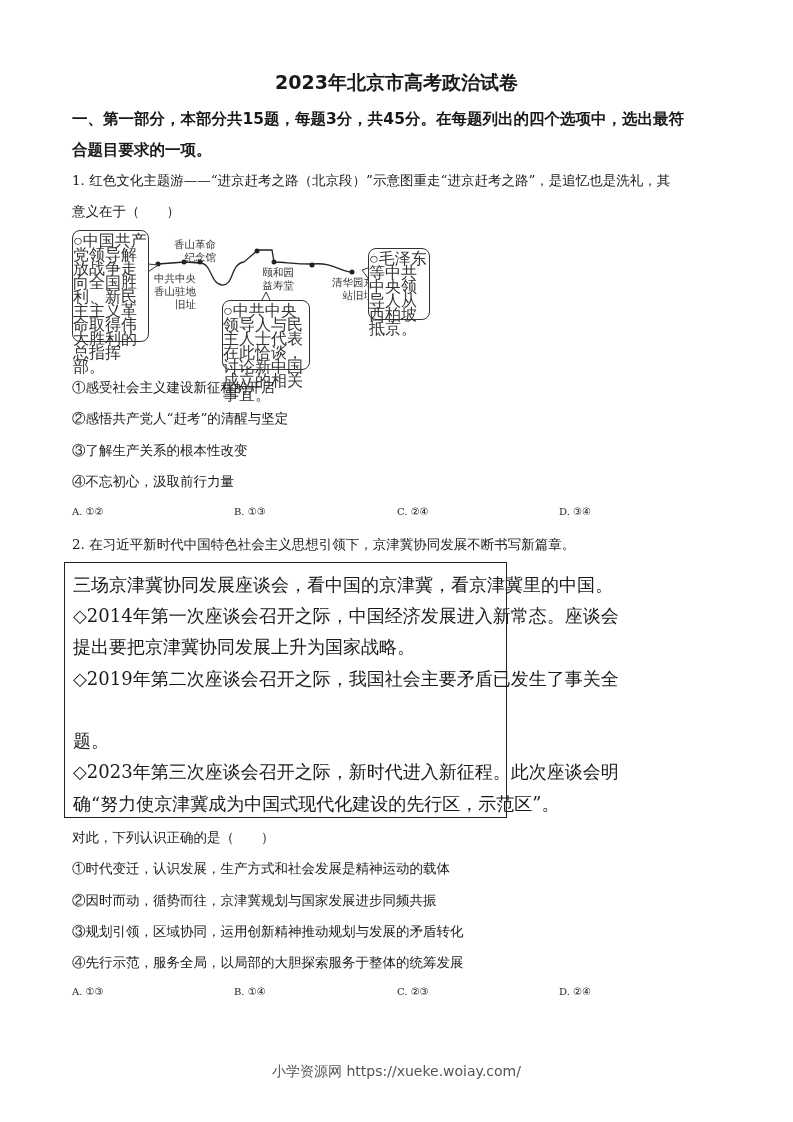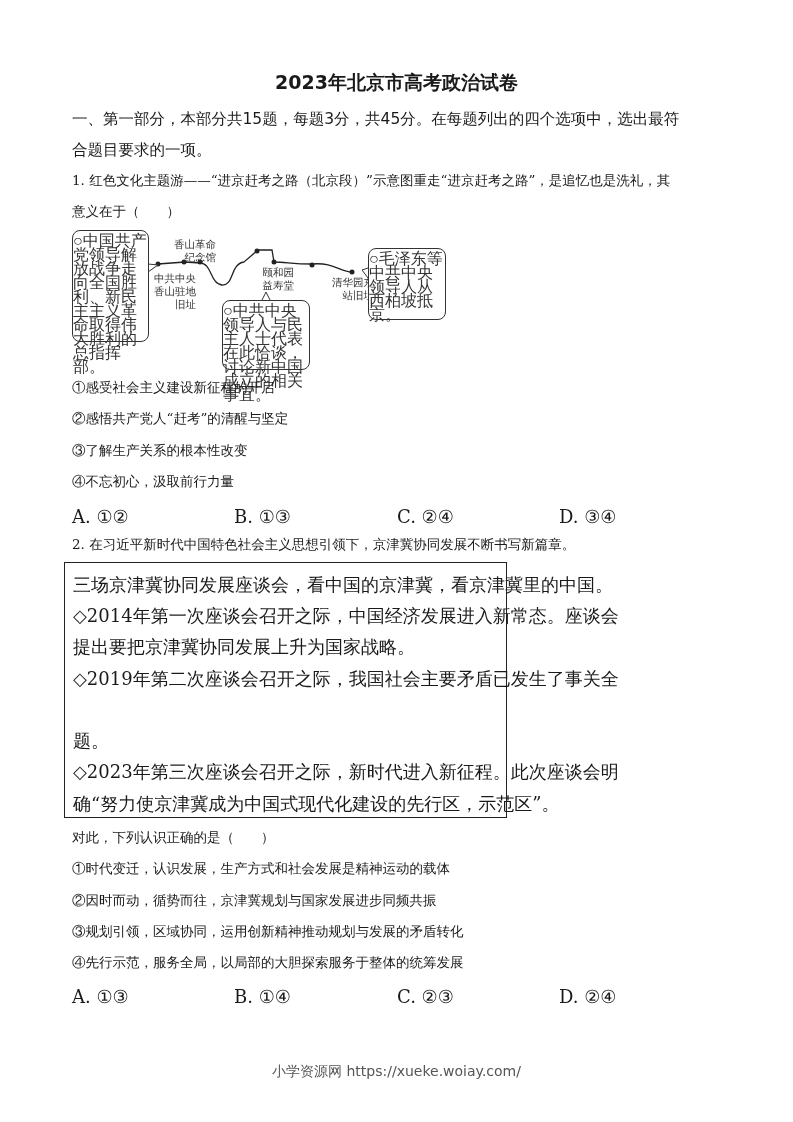--- a/index.html
+++ b/index.html
@@ -1,24 +1,24 @@
 <!DOCTYPE html>
 <html><head>
 <meta charset="utf-8">
 <style>
   html, body { margin:0; padding:0; background:#ffffff; }
   body { width:793px; height:1122px; position:relative; overflow:hidden;
          font-family:"DejaVu Serif","Liberation Serif",serif; color:#1a1a1a; }
   .abs { position:absolute; white-space:nowrap; }
   .title { left:0; width:793px; top:70px; text-align:center; font-size:19px; font-weight:bold;
            font-family:"DejaVu Sans","Liberation Sans",sans-serif; }
-  .section { left:72px; font-size:15.5px; font-weight:normal;
+  .section { left:72px; font-size:15.5px; font-weight:bold;
              font-family:"DejaVu Sans","Liberation Sans",sans-serif; }
   .line { left:72px; font-size:13.5px; }
-  .opt { font-size:18px; }
+  .opt { font-size:10px; }
   .passage { position:absolute; left:64px; top:562px; width:443px; height:256px;
              border:1px solid #222; box-sizing:border-box; }
   .passage .pl { position:absolute; left:8px; font-size:18px; white-space:nowrap; }
   .footer { left:0; width:793px; top:1063px; text-align:center; font-size:14px; color:#555;
             font-family:"DejaVu Sans","Liberation Sans",sans-serif; }
   
   .diagram { position:absolute; left:72px; top:228px; width:370px; height:142px; }
   .bubble { position:absolute; border:1px solid #333; border-radius:8px; background:#fff;
             font-size:16px; line-height:14px; color:#333; padding:3px 0; box-sizing:border-box;
             white-space:normal; font-family:Liberation Serif, serif; }
@@ -50,21 +50,21 @@
     <path d="M76 36 L86 37 L76 44" fill="#fff" stroke="#333" stroke-width="1"></path>
     <path d="M190 72 L194 64 L198 72" fill="#fff" stroke="#333" stroke-width="1"></path>
     <path d="M296 40 L290 42 L296 50" fill="#fff" stroke="#333" stroke-width="1"></path>
   </svg>
   <div class="bubble" style="left:0;top:2px;width:77px;height:112px">○中国共产党领导解放战争走向全国胜利、新民主主义革命取得伟大胜利的总指挥部。</div>
   <div class="place" style="left:82px;top:44px;width:42px">中共中央香山驻地旧址</div>
   <div class="place" style="left:98px;top:10px;width:46px">香山革命纪念馆</div>
   <div class="place" style="left:182px;top:38px;width:40px">颐和园益寿堂</div>
   <div class="bubble" style="left:150px;top:72px;width:88px;height:70px">○中共中央领导人与民主人士代表在此恰谈，讨论新中国成立的相关事宜。</div>
   <div class="place" style="left:258px;top:48px;width:44px">清华园东站旧址</div>
-  <div class="bubble" style="left:296px;top:20px;width:78px;height:72px">○毛泽东等中共中央领导人从西柏坡抵京。</div>
+  <div class="bubble" style="left:296px;top:20px;width:62px;height:72px">○毛泽东等中共中央领导人从西柏坡抵京。</div>
 </div>
 
 <div class="abs line" style="top:379px">①感受社会主义建设新征程的开启</div>
 <div class="abs line" style="top:410px">②感悟共产党人“赶考”的清醒与坚定</div>
 <div class="abs line" style="top:442px">③了解生产关系的根本性改变</div>
 <div class="abs line" style="top:473px">④不忘初心，汲取前行力量</div>
 
 <div class="abs opt" style="left:72px;top:506px">A. ①②</div>
 <div class="abs opt" style="left:234px;top:506px">B. ①③</div>
 <div class="abs opt" style="left:397px;top:506px">C. ②④</div>

